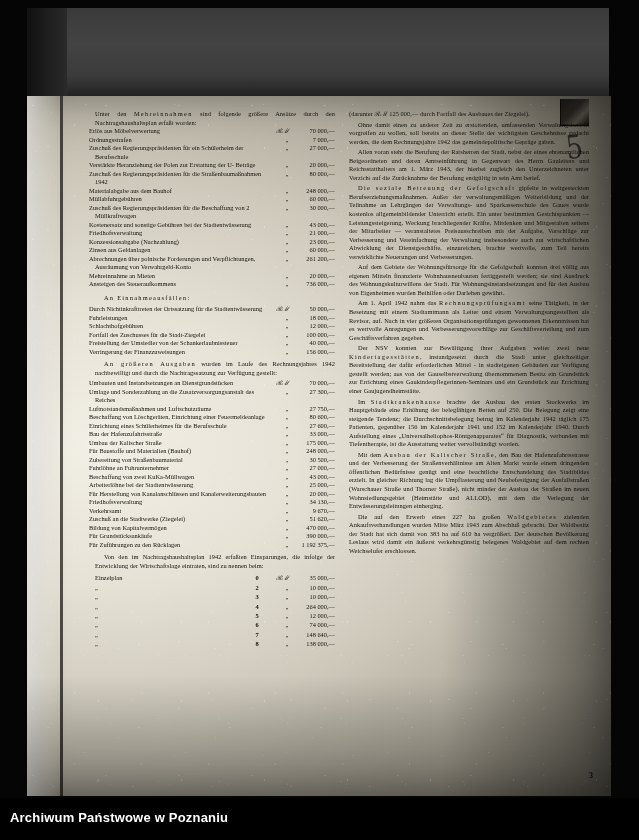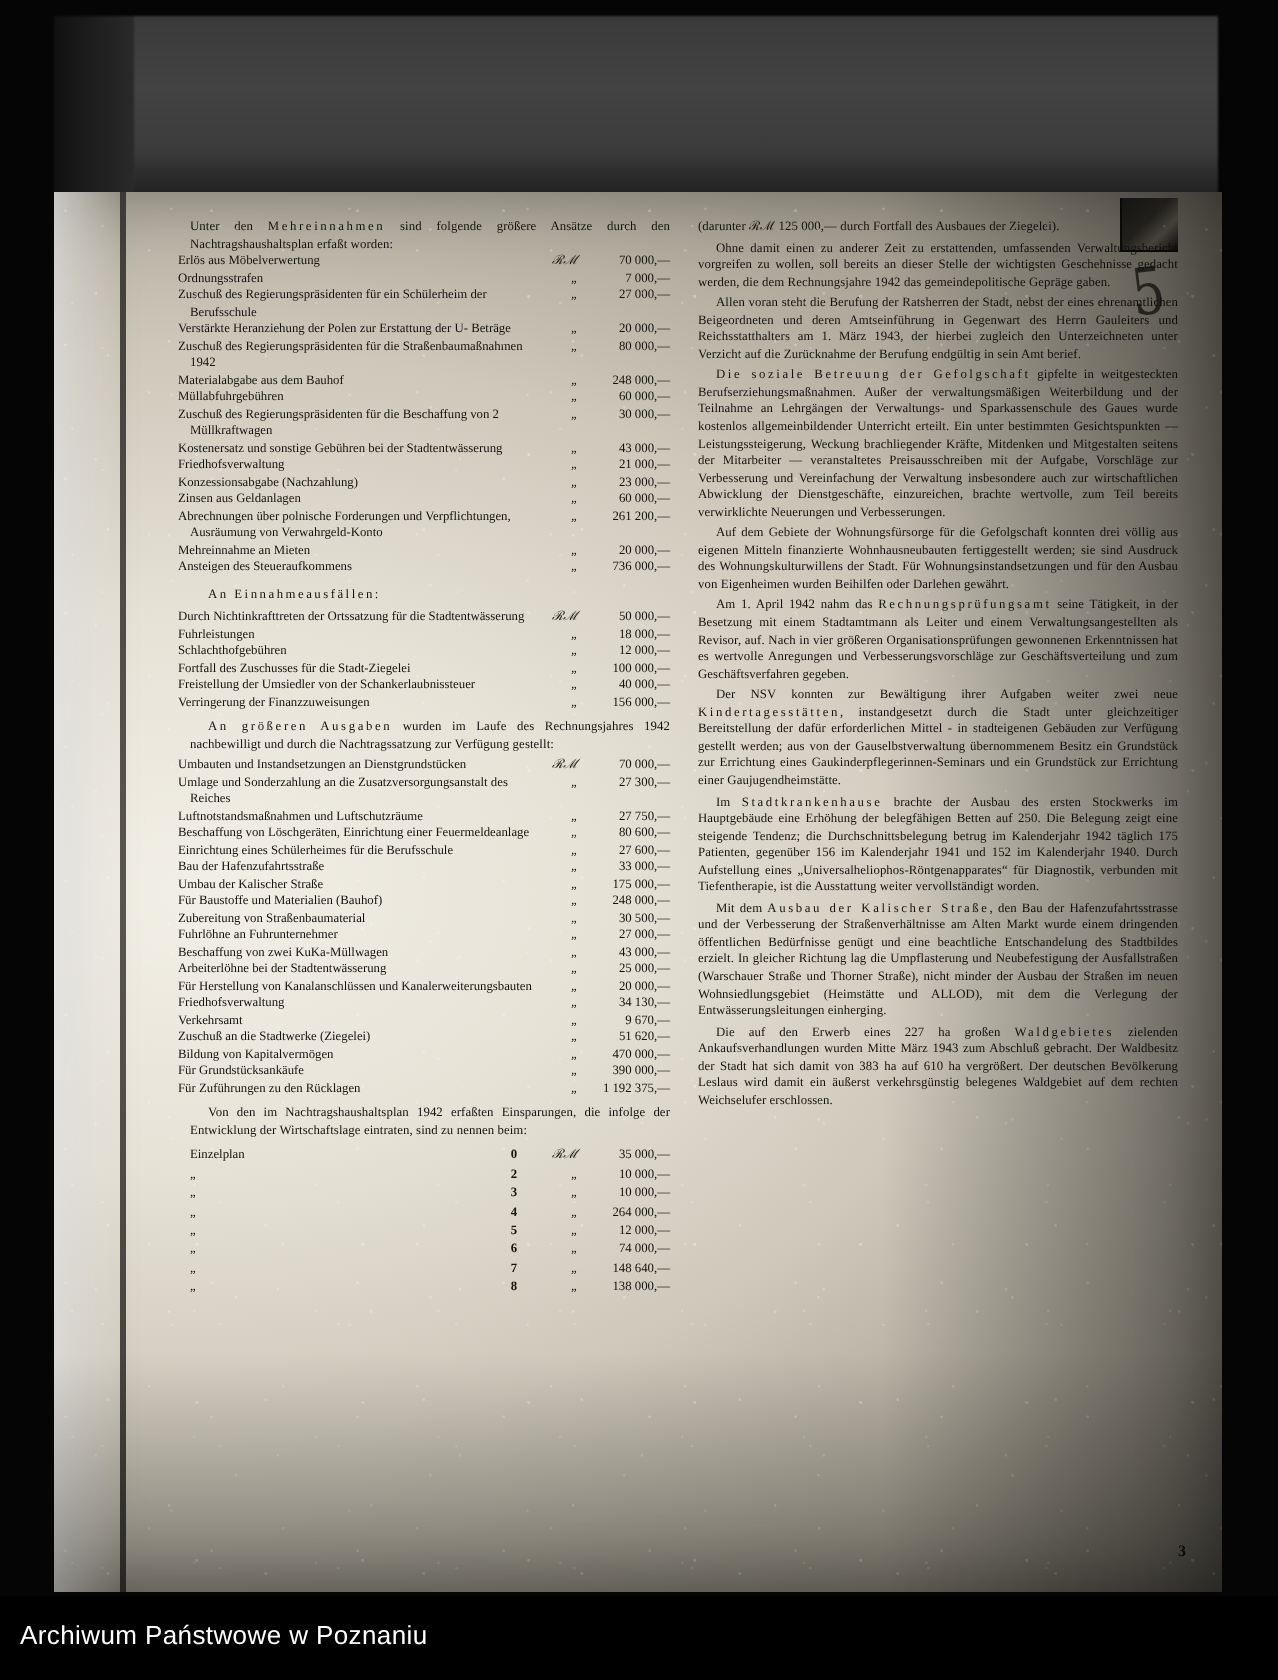--- a/index.html
+++ b/index.html
@@ -135,21 +135,21 @@
   #paper .blurwrap{filter:blur(.22px);}
 
   
   #footer{
     position:absolute;left:0;bottom:0;width:639px;height:42px;
     background:#000;
   }
   #footer .wm{
     position:absolute;left:10px;top:12px;
     font-family:"Liberation Sans", sans-serif;
-    font-size:13px;font-weight:normal;color:#ffffff;letter-spacing:.2px;
+    font-size:13px;font-weight:bold;color:#ffffff;letter-spacing:.2px;
   }
 </style>
 </head>
 <body>
 
 <div id="scan">
 
   <div class="film-band"></div>
 
   <div id="paper">

